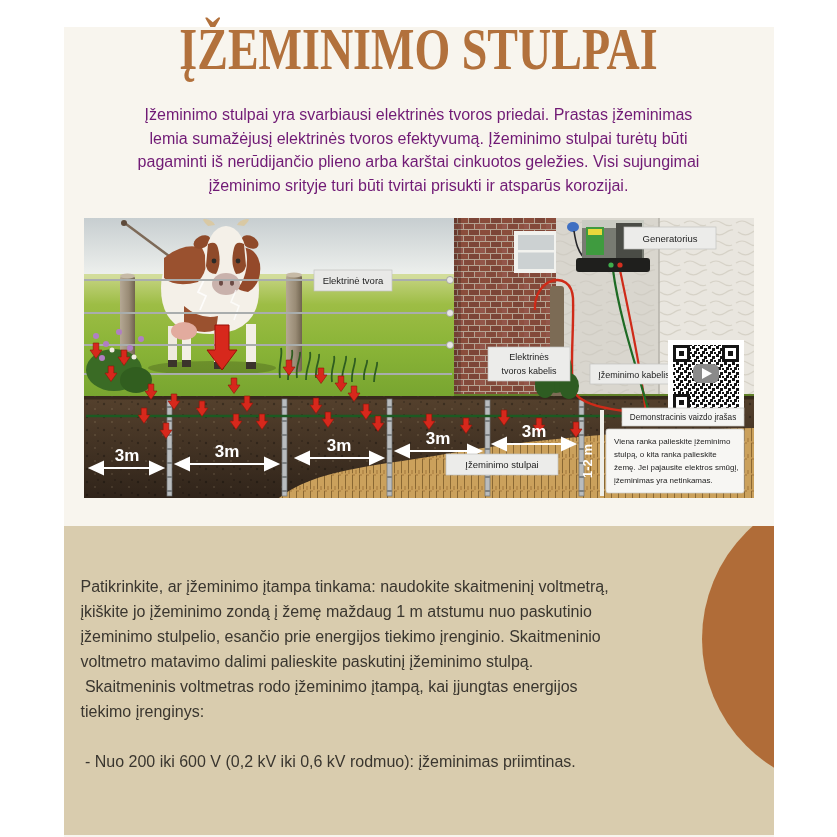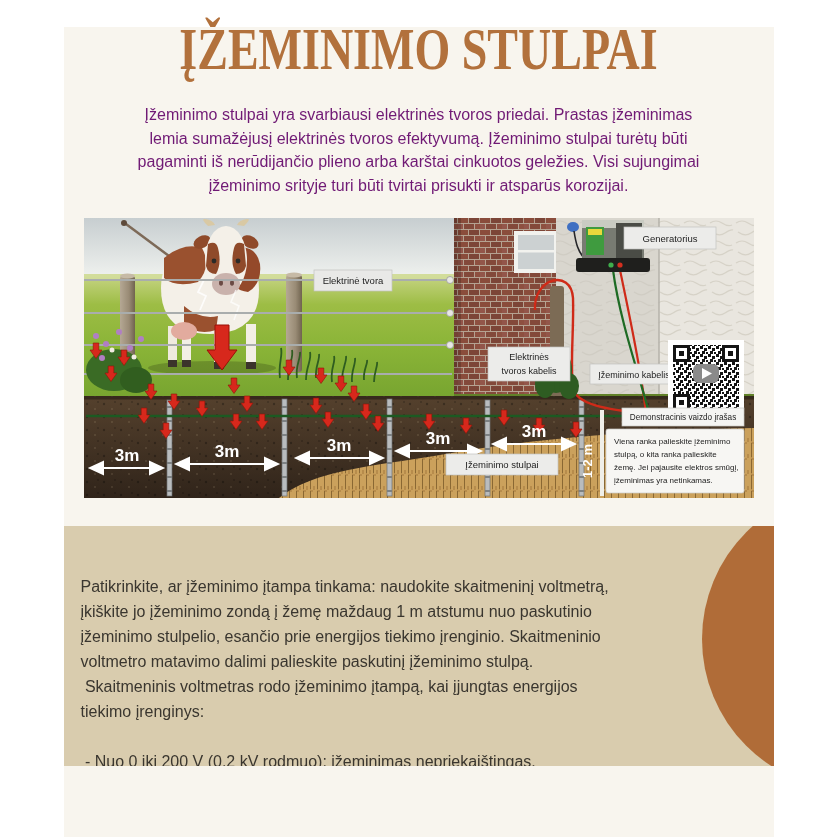--- a/index.html
+++ b/index.html
@@ -20,21 +20,21 @@
   .intro{
     margin:24px auto 0;width:684px;text-align:center;
     font-size:16px;line-height:23.5px;color:#701a75;
     white-space:pre-line;
   }
   .photo{
     position:relative;width:670px;height:280px;margin:21px 0 0 20px;
   }
   .photo svg{display:block;}
   .info{
-    position:relative;margin-top:28px;height:240px;background:#d9ccae;
+    position:relative;margin-top:28px;height:309px;background:#d9ccae;
     overflow:hidden;box-sizing:border-box;padding:23px 0 0 17px;
   }
   .info .circle{
     position:absolute;left:638px;top:-38px;width:302px;height:302px;
     border-radius:50%;background:#b06c38;
   }
   .info .txt{
     position:relative;width:690px;
     font-size:16px;line-height:25px;color:#3a362f;white-space:pre-line;
   }
@@ -365,19 +365,18 @@
 
   <div class="info">
     <div class="circle"></div>
     <div class="txt">
       <div>Patikrinkite, ar įžeminimo įtampa tinkama: naudokite skaitmeninį voltmetrą,
 įkiškite jo įžeminimo zondą į žemę maždaug 1 m atstumu nuo paskutinio
 įžeminimo stulpelio, esančio prie energijos tiekimo įrenginio. Skaitmeninio
 voltmetro matavimo dalimi palieskite paskutinį įžeminimo stulpą.
 &nbsp;Skaitmeninis voltmetras rodo įžeminimo įtampą, kai įjungtas energijos
 tiekimo įrenginys:</div>
-      <div>&nbsp;- Nuo 0 iki 200 V (0,2 kV rodmuo): įžeminimas nepriekaištingas.</div>
       <div>&nbsp;- Nuo 200 iki 600 V (0,2 kV iki 0,6 kV rodmuo): įžeminimas priimtinas.</div>
       
     </div>
   </div>
 
 </div>
 
 </body></html>

